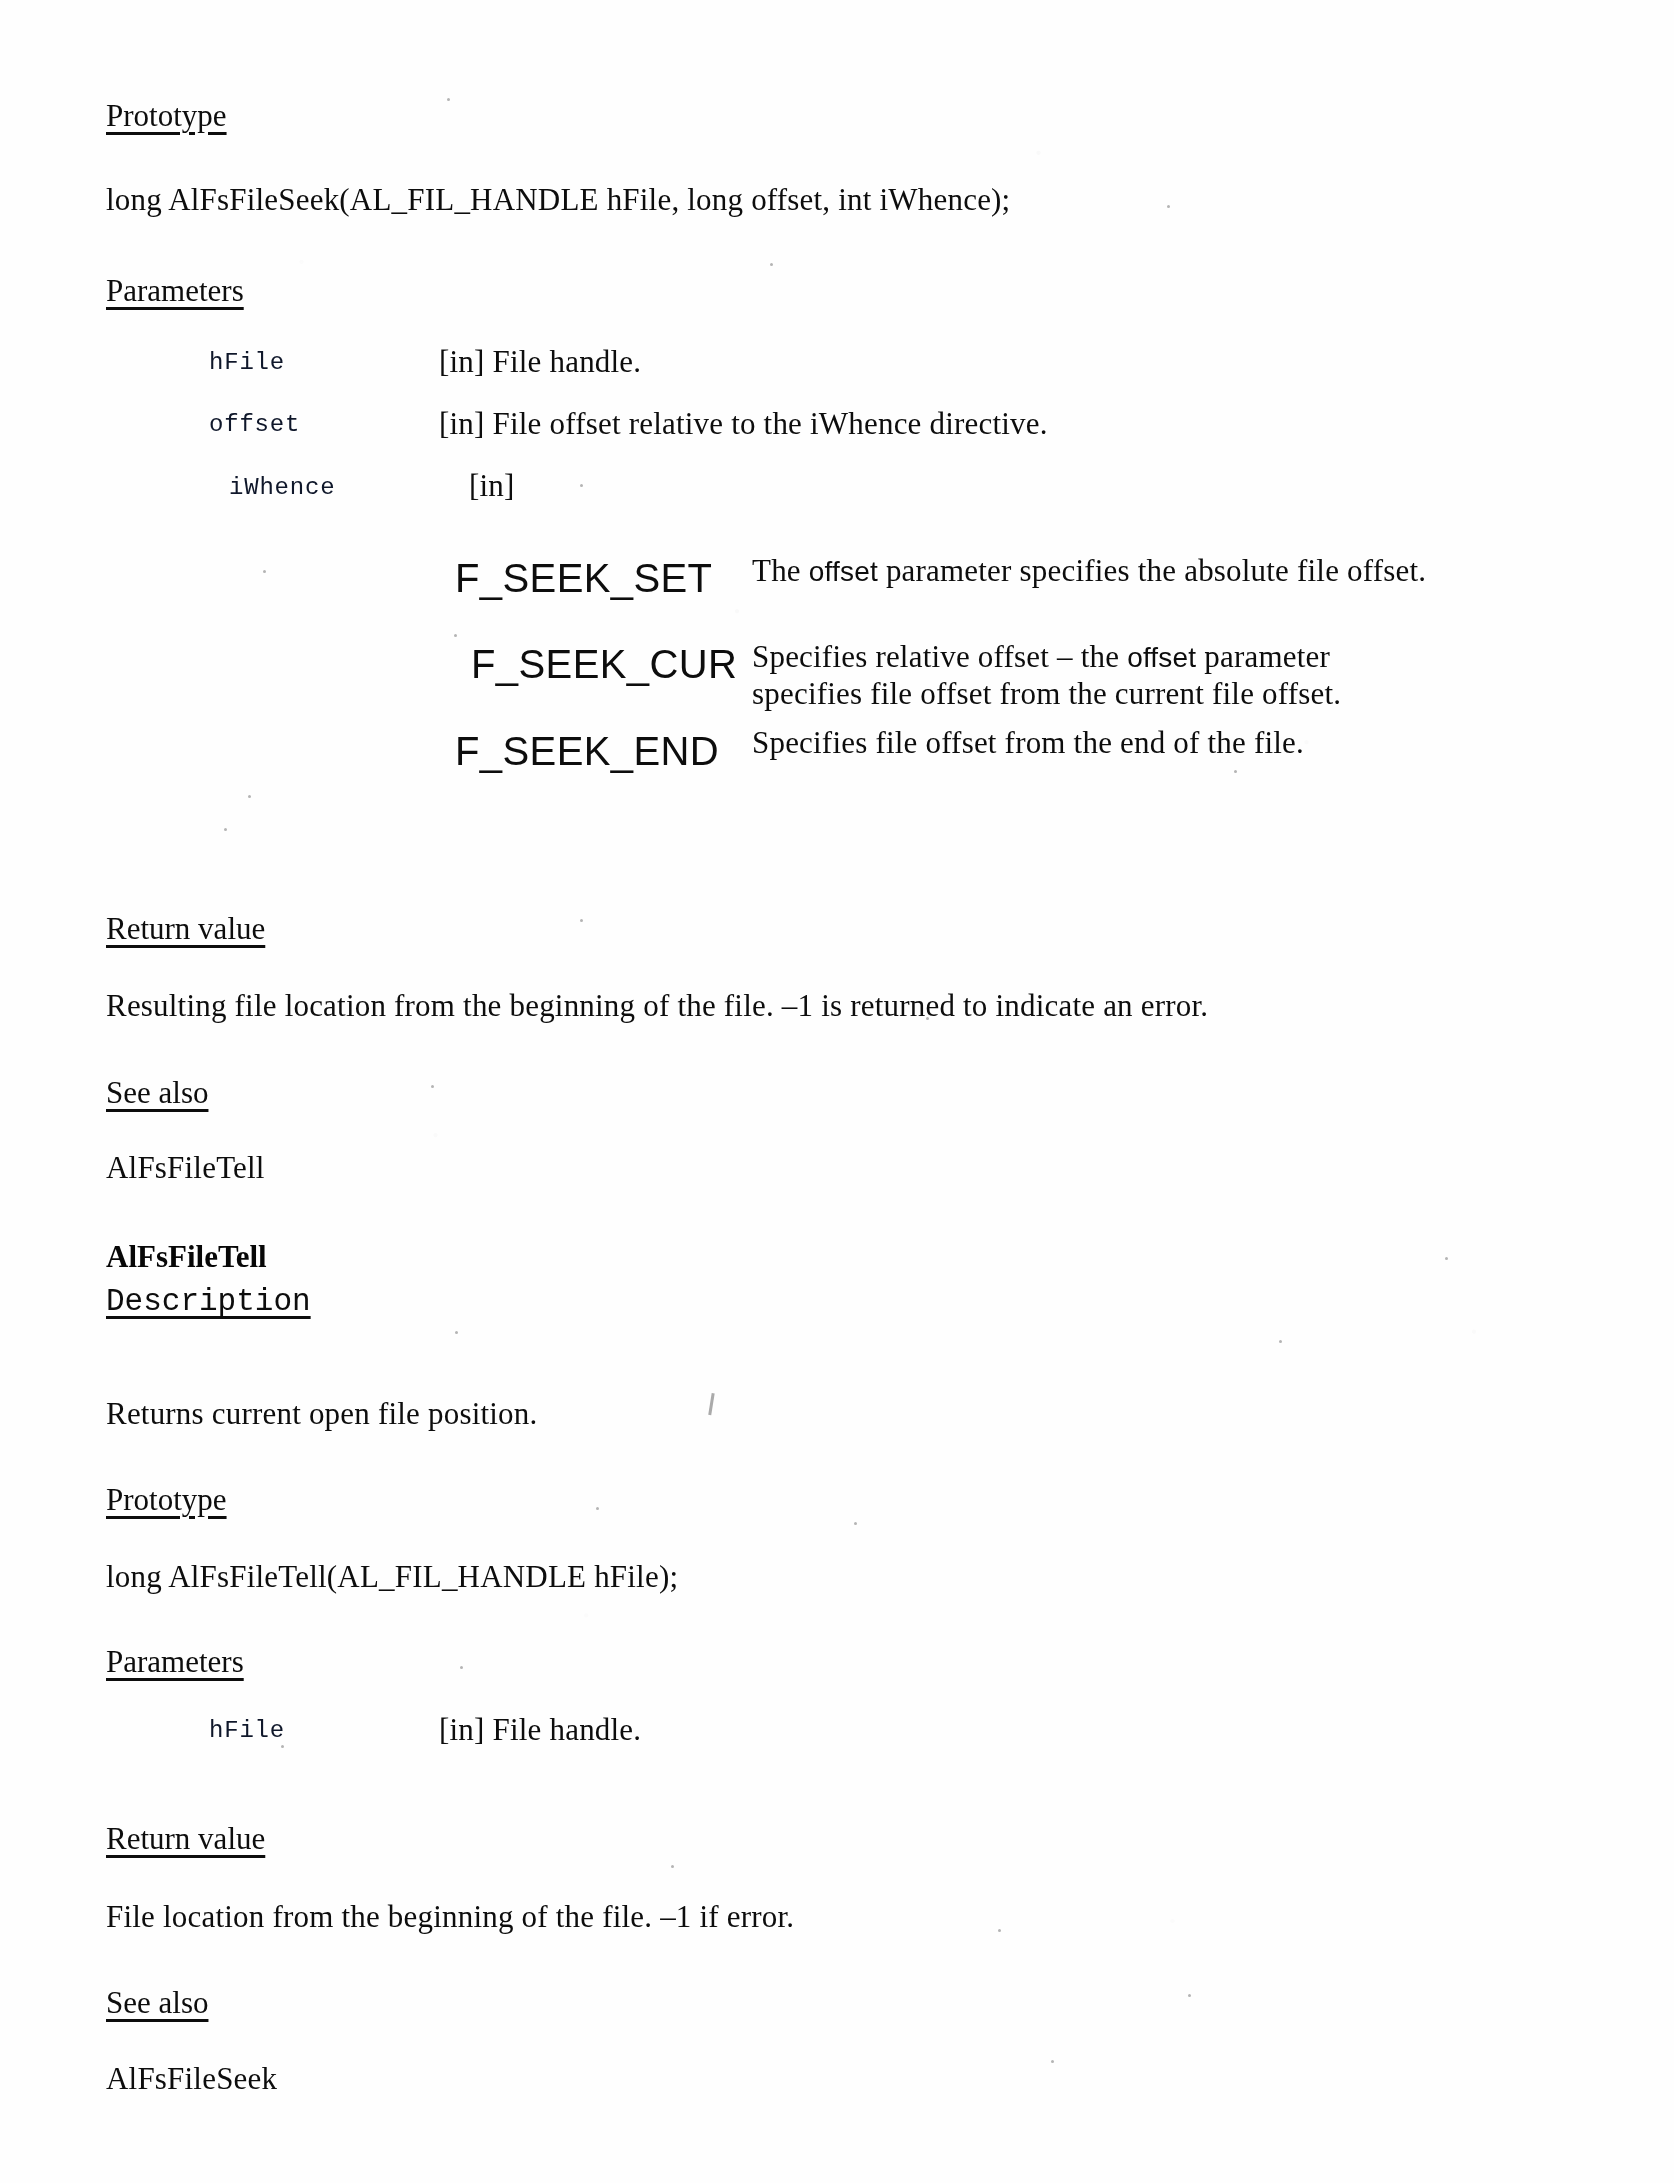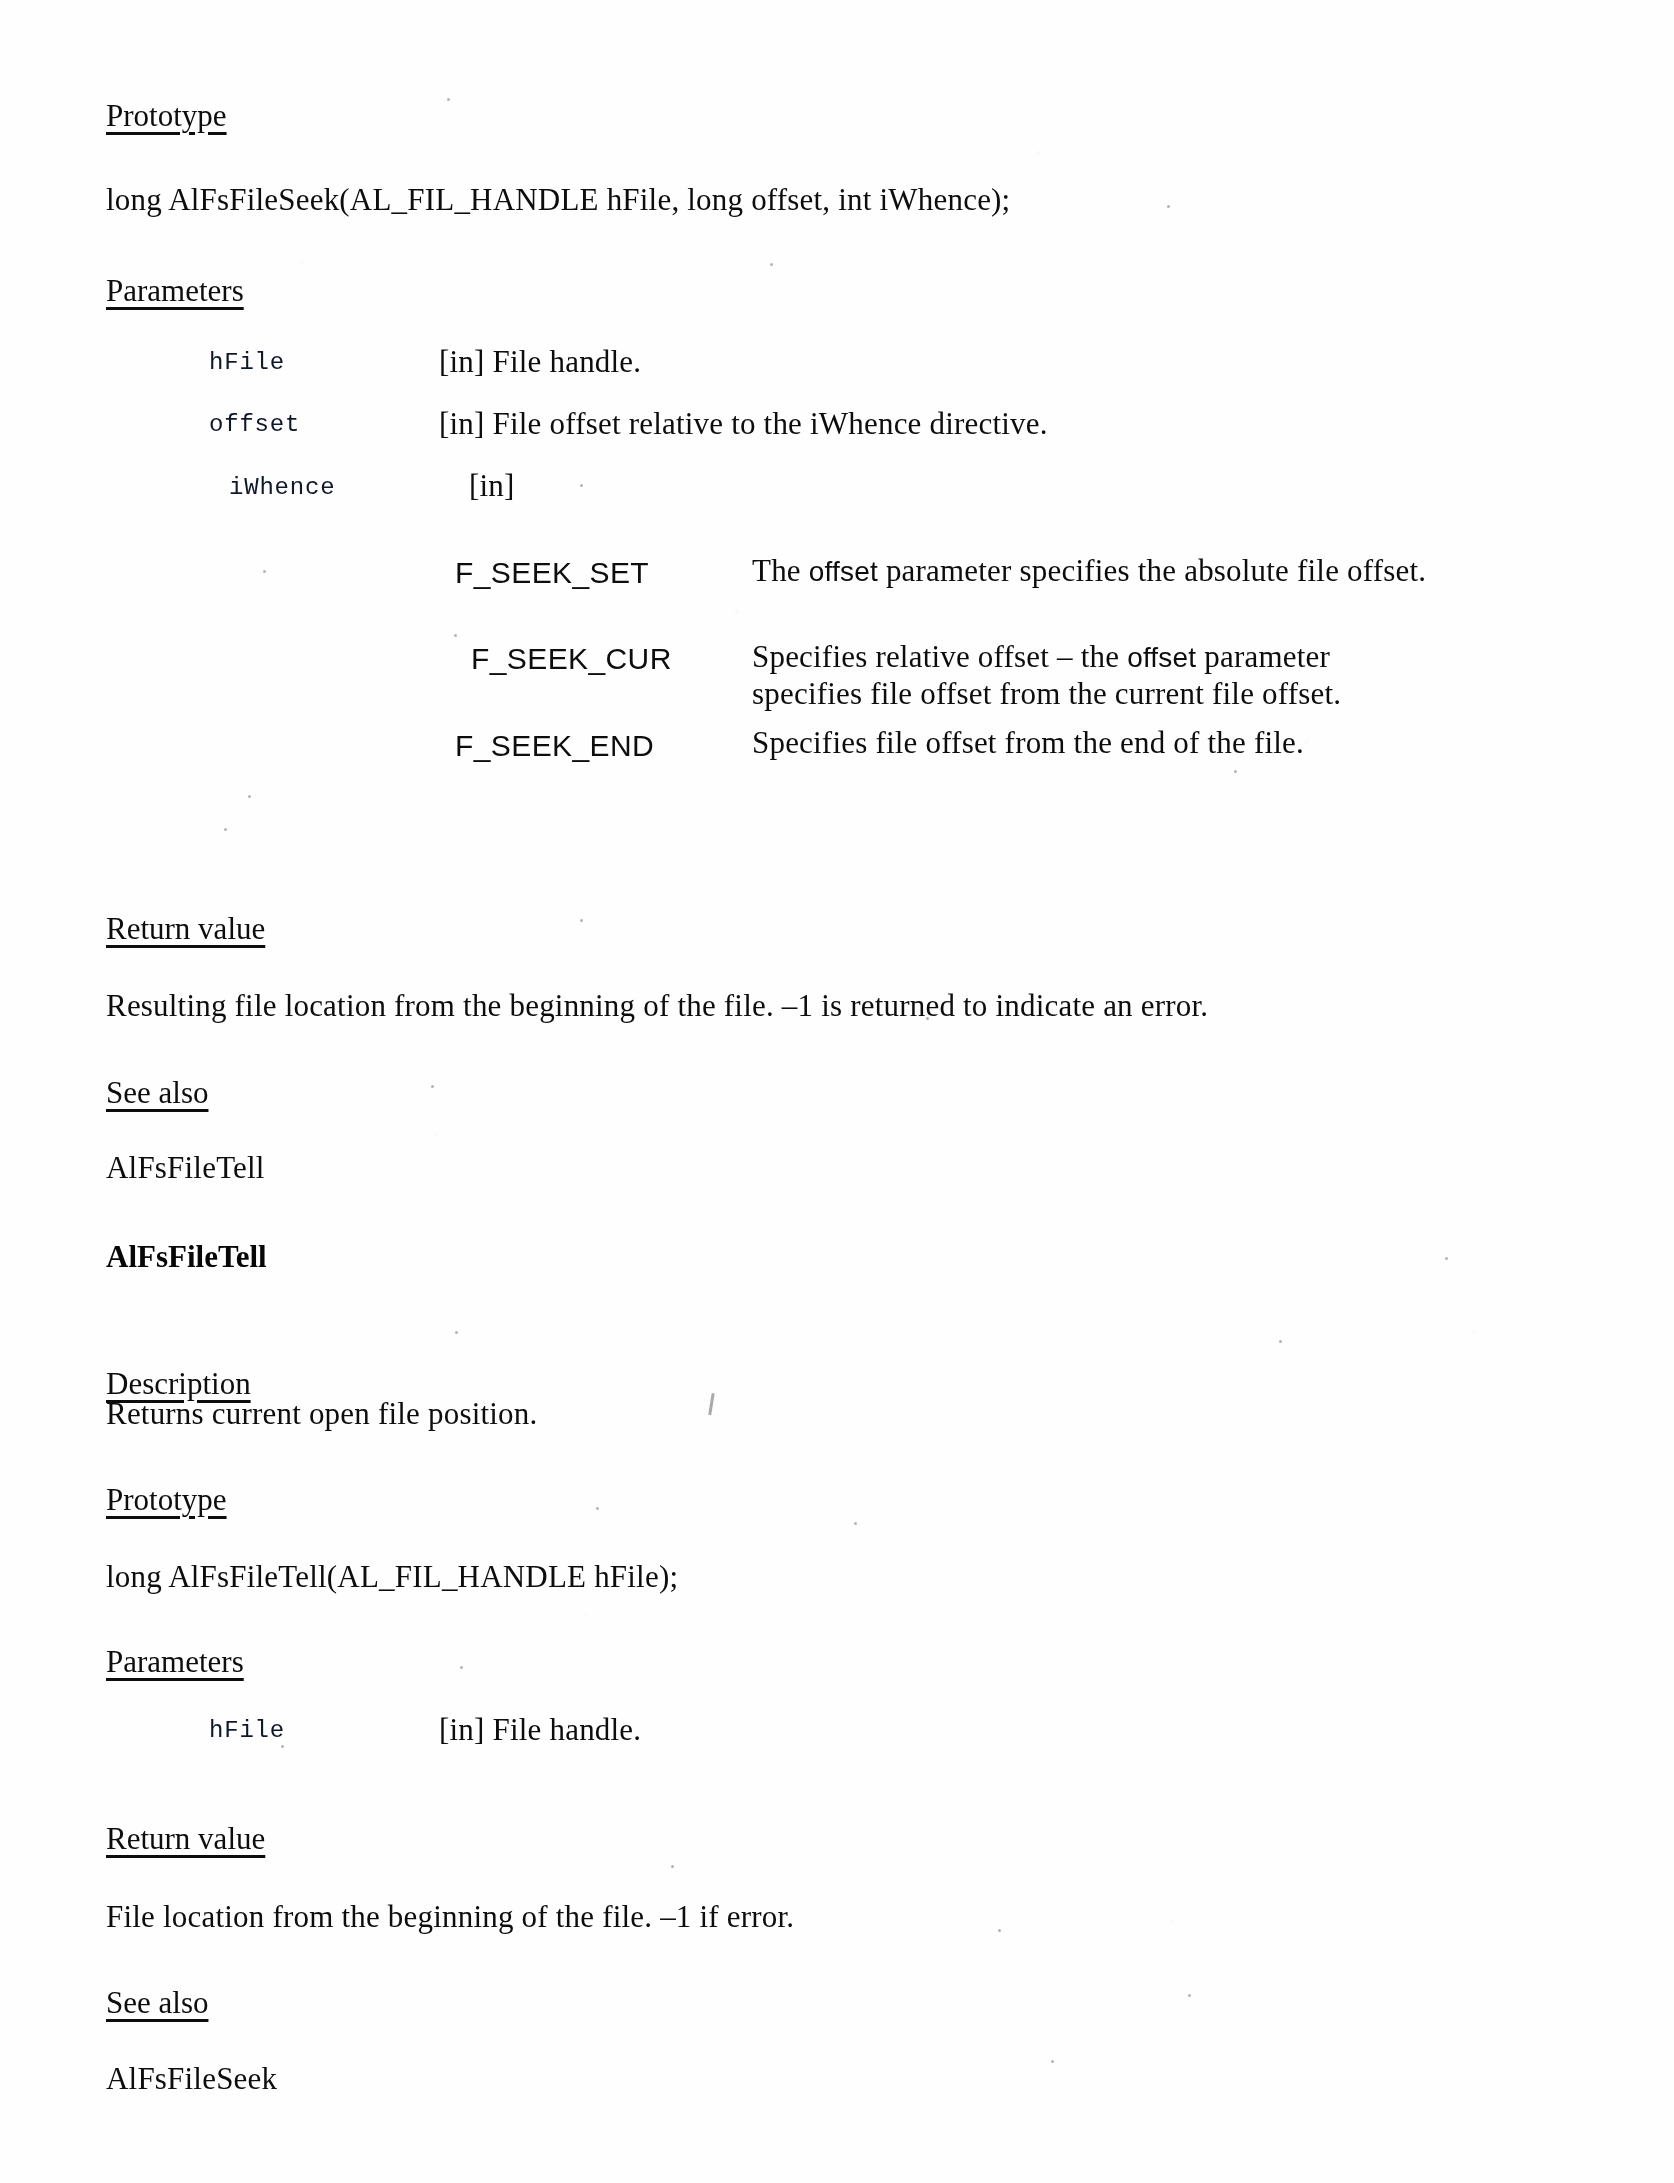--- a/index.html
+++ b/index.html
@@ -67,21 +67,21 @@
     color: #070707;
   }
   .mono {
     font-family: "Liberation Mono", "DejaVu Sans Mono", monospace;
     font-size: 24px;
     color: #0f172a;
     letter-spacing: 0.8px;
   }
   .sans-const {
     font-family: "Liberation Sans", "DejaVu Sans", sans-serif;
-    font-size: 30px;
+    font-size: 40px;
     color: #0d0d0d;
     letter-spacing: 0.4px;
   }
   .sans-inline {
     font-family: "Liberation Sans", "DejaVu Sans", sans-serif;
     font-size: 28px;
     color: #0d0d0d;
   }
 
   
@@ -158,21 +158,21 @@
   <div class="abs heading" style="left:106px; top:911px;">Return value</div>
 
   <div class="abs body-text" style="left:106px; top:990px;">Resulting file location from the beginning of the file. –1 is returned to indicate an error.</div>
 
   <div class="abs heading" style="left:106px; top:1075px;">See also</div>
 
   <div class="abs body-text" style="left:106px; top:1152px;">AlFsFileTell</div>
 
   <div class="abs section-title" style="left:106px; top:1239px;">AlFsFileTell</div>
 
-  <div class="abs heading" style="left:106px; top:1366px;">Description</div>
+  <div class="abs heading" style="left:106px; top:1284px;font-family:Liberation Mono, monospace;">Description</div>
 
   <div class="abs body-text" style="left:106px; top:1398px;">Returns current open file position.</div>
 
   <div class="abs" style="left:710px; top:1393px; width:2.5px; height:21.5px; background:#555; opacity:.5; transform:rotate(9deg);"></div>
 
   <div class="abs heading" style="left:106px; top:1482px;">Prototype</div>
 
   <div class="abs body-text" style="left:106px; top:1561px;">long AlFsFileTell(AL_FIL_HANDLE hFile);</div>
 
   <div class="abs heading" style="left:106px; top:1644px;">Parameters</div>

